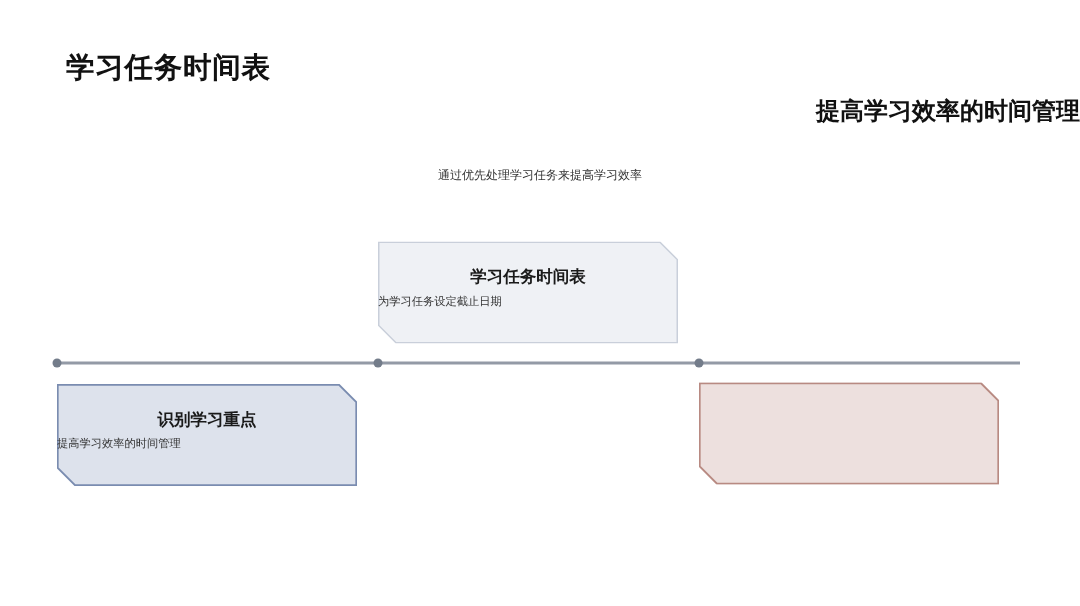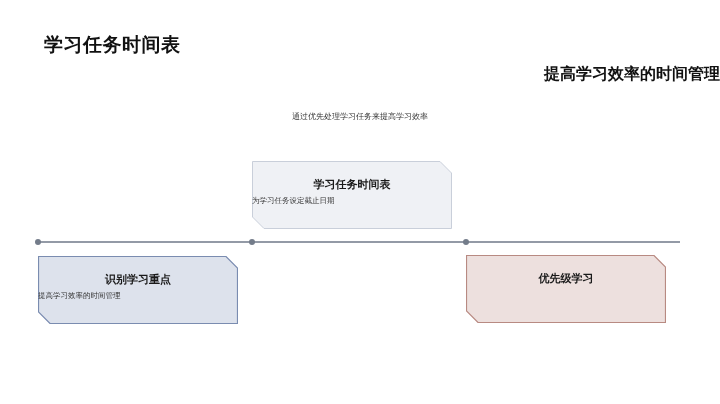--- a/index.html
+++ b/index.html
@@ -68,14 +68,13 @@
     <polygon points="0.5,0.5 188,0.5 199.5,12 199.5,67.5 12,67.5 0.5,56" fill="#dde2ec" stroke="#7a8cb0" stroke-width="1.2"></polygon>
   </svg>
   <div class="card-title">识别学习重点</div>
   <div class="card-desc">提高学习效率的时间管理</div>
 </div>
 
 <div class="card" id="card-right">
   <svg width="200" height="68" viewBox="0 0 200 68">
     <polygon points="0.5,0.5 188,0.5 199.5,12 199.5,67.5 12,67.5 0.5,56" fill="#ede0de" stroke="#b88a82" stroke-width="1.2"></polygon>
   </svg>
-  <div class="card-title">优先级学习</div>
 </div>
 
 </body></html>

